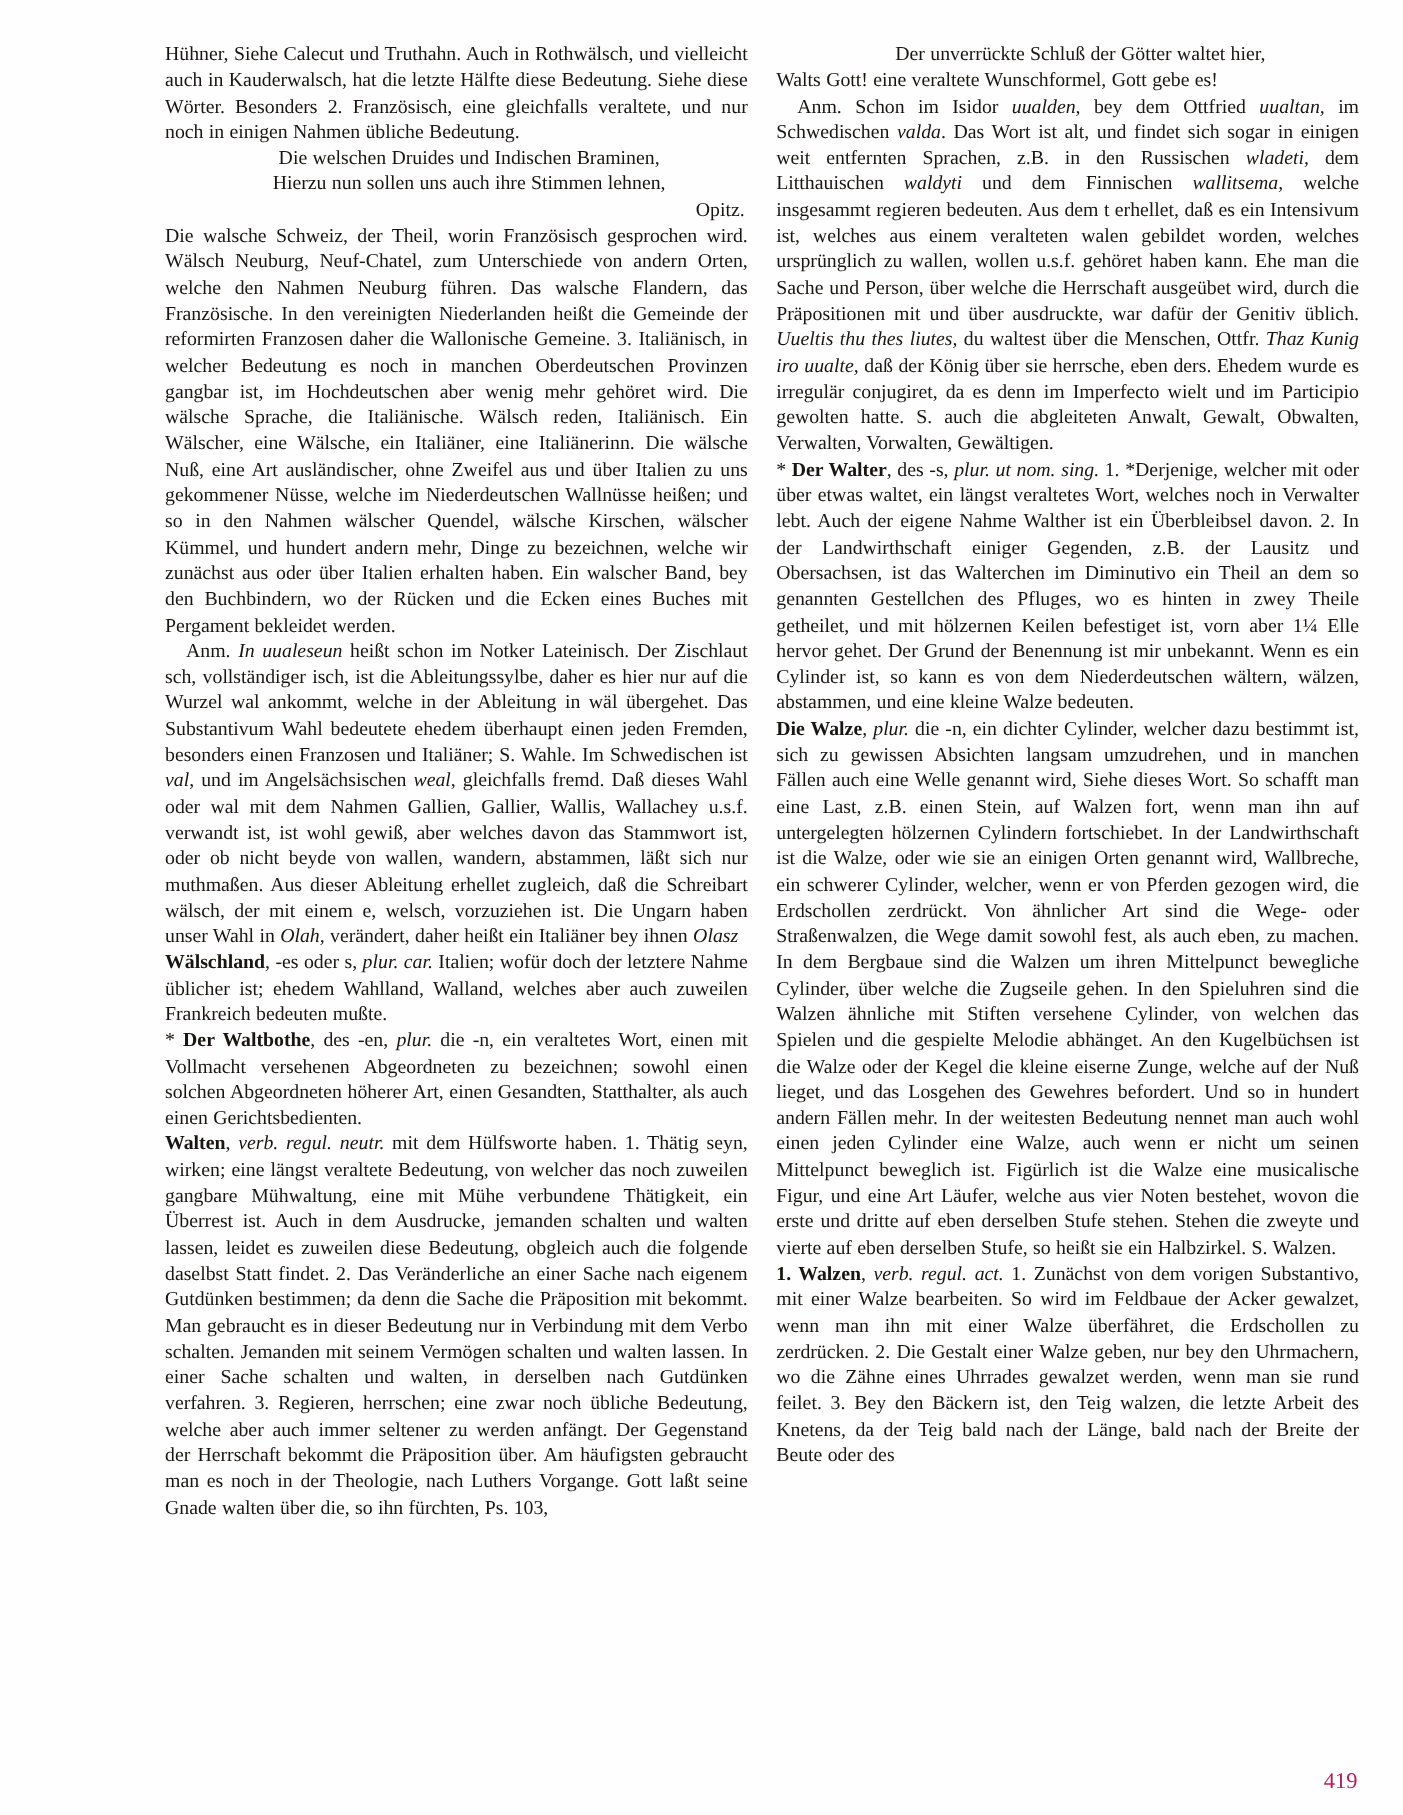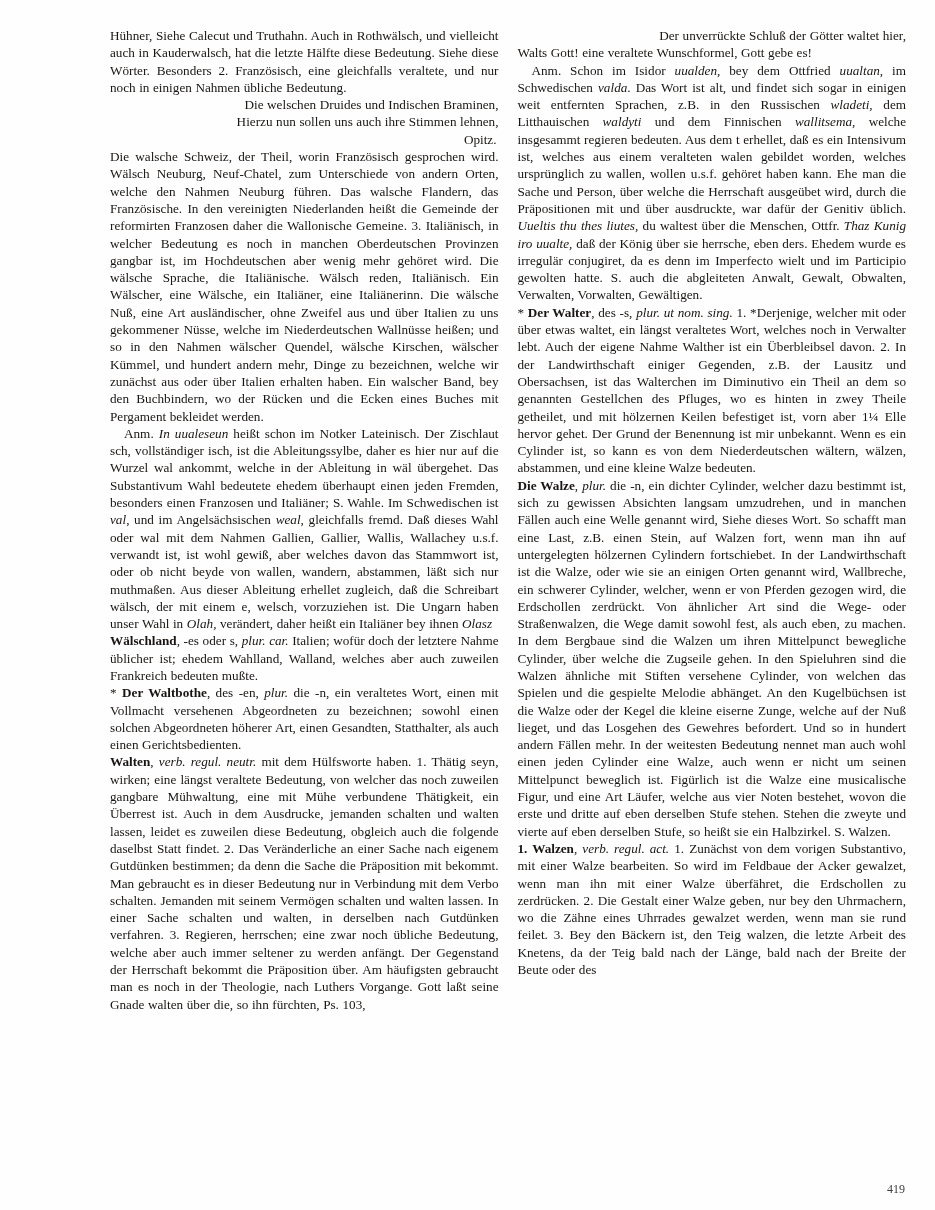--- a/index.html
+++ b/index.html
@@ -32,32 +32,32 @@
     hyphens: auto;
     -webkit-hyphens: auto;
     word-spacing: 0.02em;
   }
   .para { margin: 0; }
   .para.indent { text-indent: 14px; }
   .headword, .bold { font-weight: bold; }
   .italic { font-style: italic; }
   .verse-line {
     margin-left: 17px;
-    text-align: right;
+    text-align: center;
   }
   .attribution {
     text-align: right;
     padding-right: 2px;
   }
   .page-number {
     position: absolute;
     right: 30px;
     bottom: 13px;
-    font-size: 12px;
-    color: #404040;
+    font-size: 15px;
+    color: #be185d;
   }
 </style>
 </head>
 <body>
 
 <div class="page">
   <div class="columns">
     <div class="column">
         <p class="para"><span>Hühner, Siehe Calecut und Truthahn. Auch in Rothwälsch, und vielleicht auch in Kauderwalsch, hat die letzte Hälfte diese Bedeutung. Siehe diese Wörter. Besonders 2. Französisch, eine gleichfalls veraltete, und nur noch in einigen Nahmen übliche Bedeutung.</span></p>
         <div class="verse-line">Die welschen Druides und Indischen Braminen,</div>

